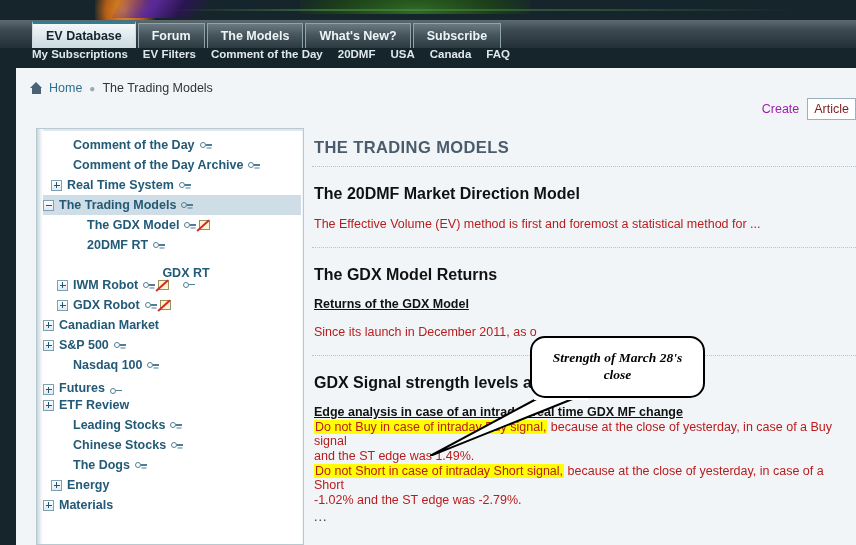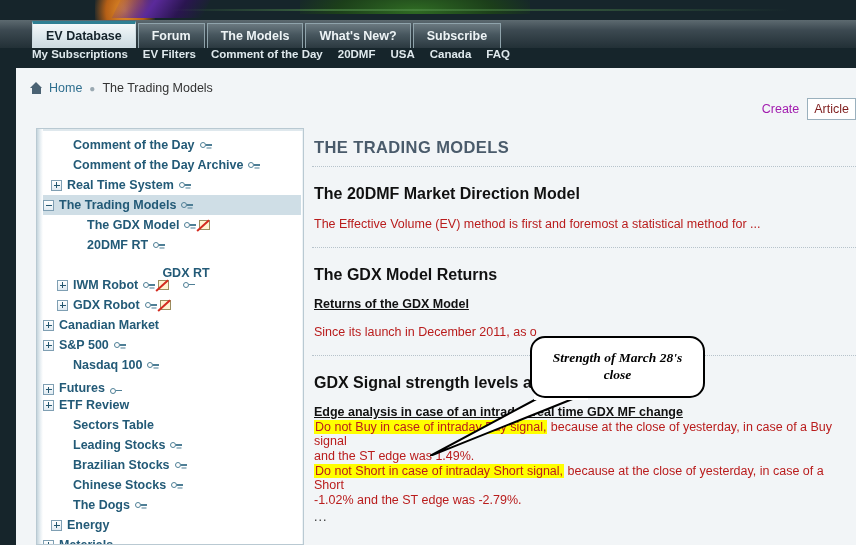--- a/index.html
+++ b/index.html
@@ -485,30 +485,21 @@
         <span class="toggle plus"></span>
         <span class="tlabel">Futures</span>
         <span class="key-ico"></span>
       </div>
       <div class="tnode" style="padding-left: 0px;">
         <span class="toggle plus"></span>
         <span class="tlabel">ETF Review</span>
       </div>
       <div class="tnode" style="padding-left: 14px;">
         <span class="toggle spacer"></span>
-        <span class="tlabel">Sectors Table</span>
-      </div>
-      <div class="tnode" style="padding-left: 14px;">
-        <span class="toggle spacer"></span>
         <span class="tlabel">Leading Stocks</span>
-        <span class="key-ico"></span>
-      </div>
-      <div class="tnode" style="padding-left: 14px;">
-        <span class="toggle spacer"></span>
-        <span class="tlabel">Brazilian Stocks</span>
         <span class="key-ico"></span>
       </div>
       <div class="tnode" style="padding-left: 14px;">
         <span class="toggle spacer"></span>
         <span class="tlabel">Chinese Stocks</span>
         <span class="key-ico"></span>
       </div>
       <div class="tnode" style="padding-left: 14px;">
         <span class="toggle spacer"></span>
         <span class="tlabel">The Dogs</span>

